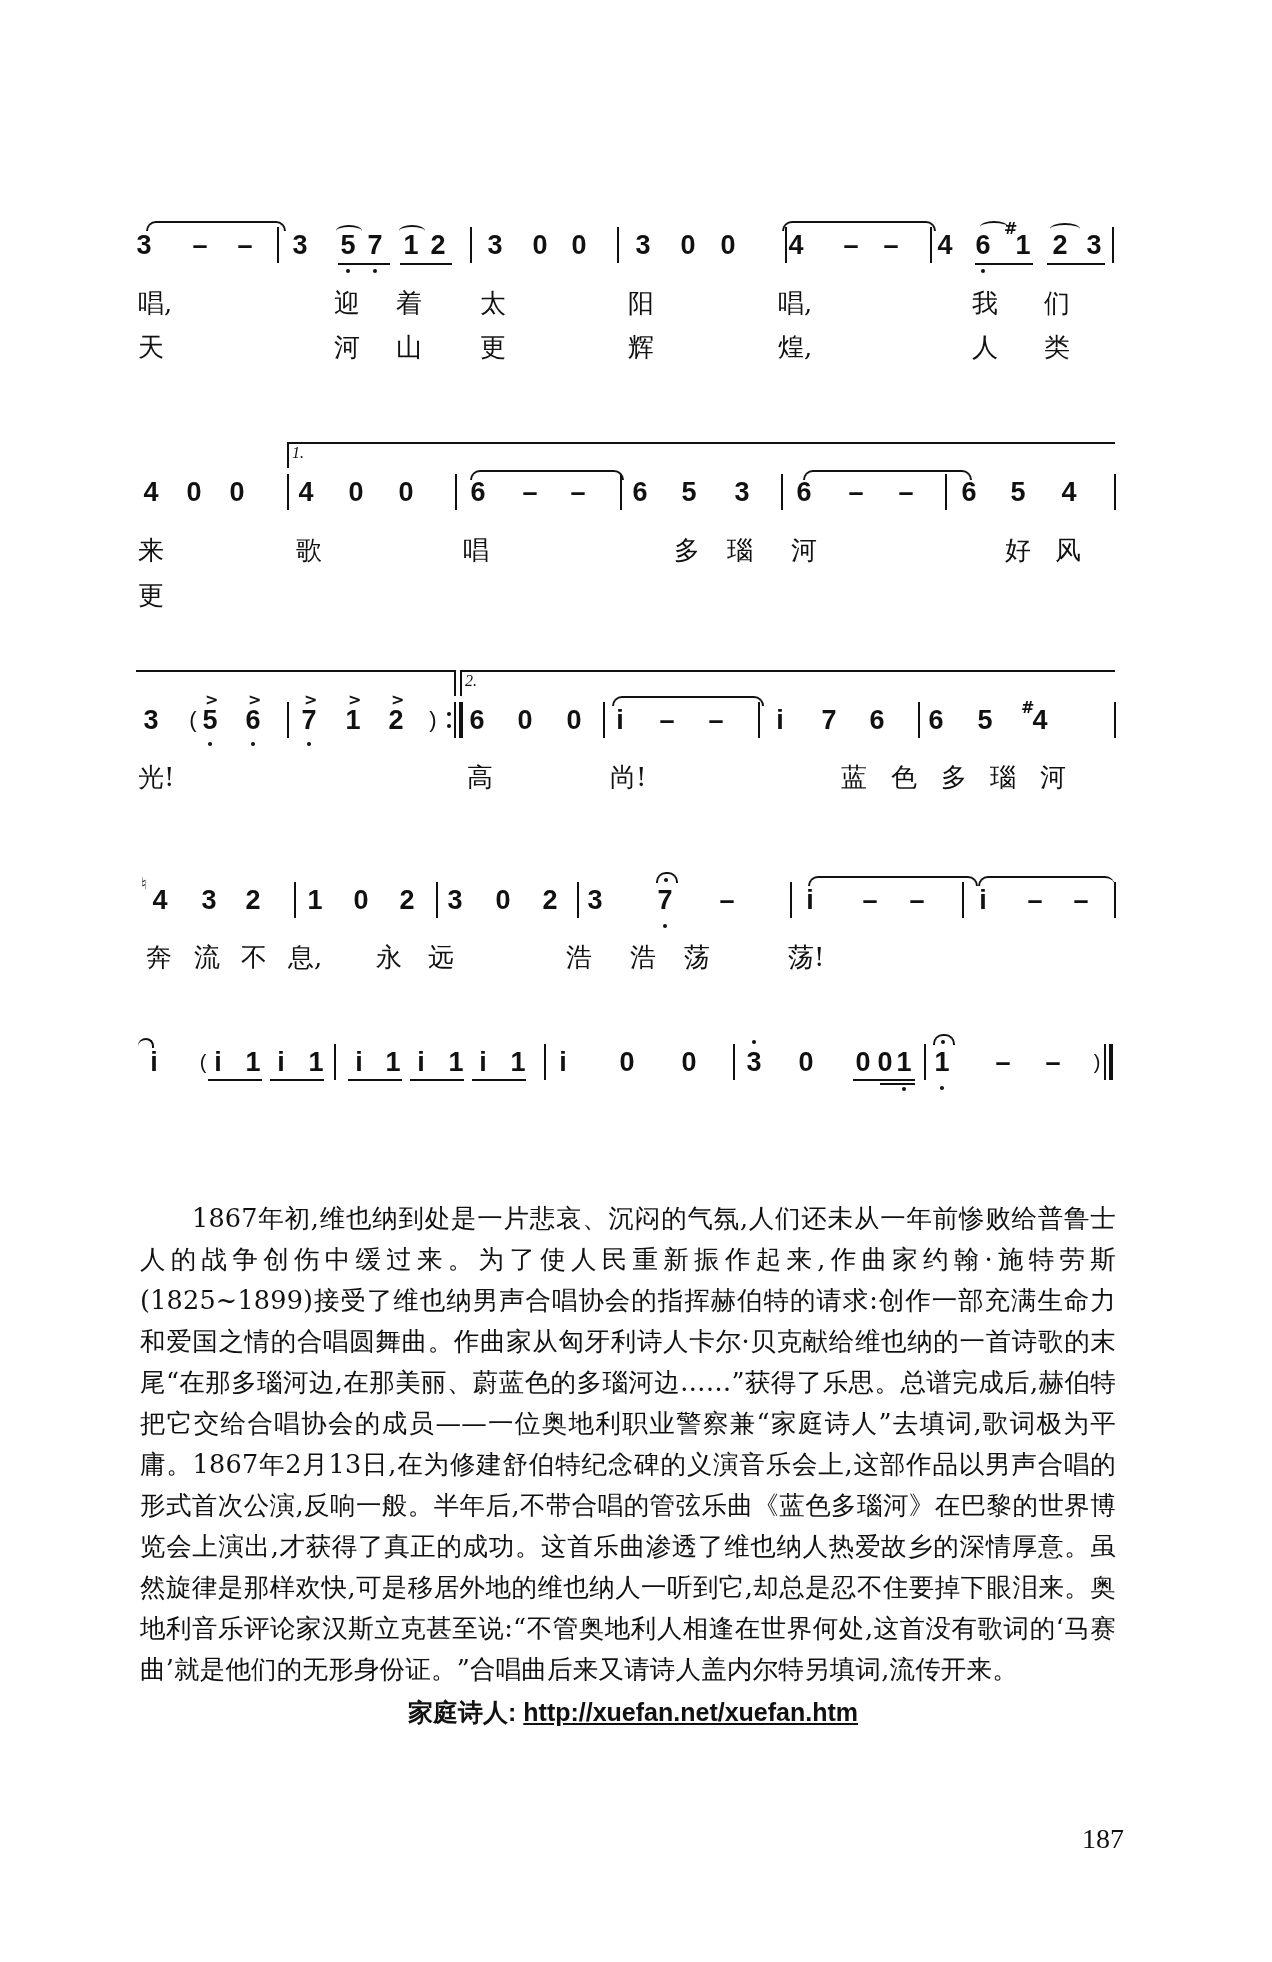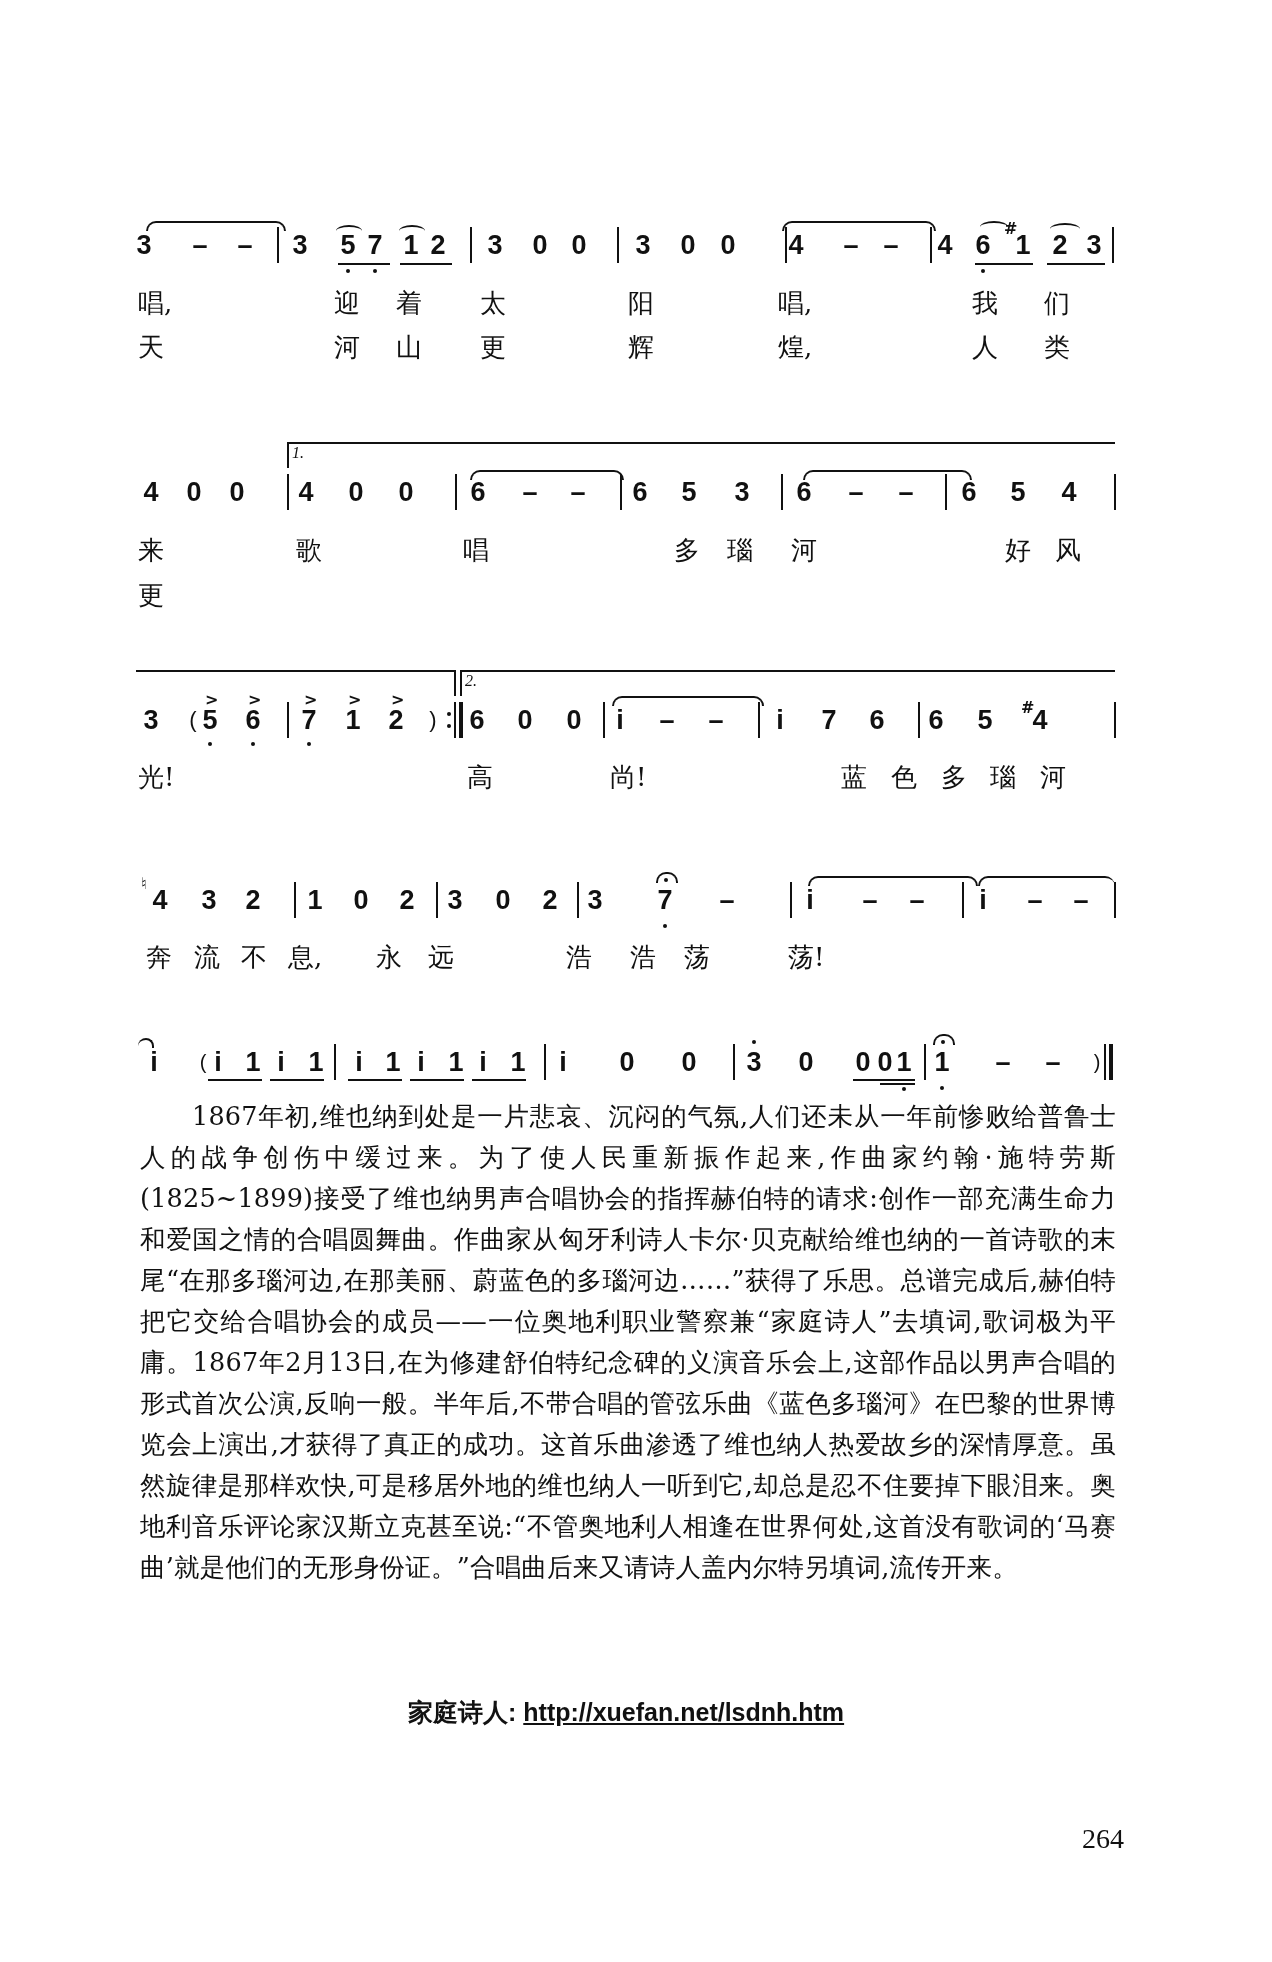--- a/index.html
+++ b/index.html
@@ -285,22 +285,22 @@
     <div class="bar" style="left:924px;"></div>
     <span class="n" style="left:929px;">1</span>
     <div class="dot" style="left:940px;top:44px;"></div>
     <span class="n" style="left:990px;">–</span>
     <span class="n" style="left:1040px;">–</span>
     <span class="n" style="left:1084px;font-weight:normal;font-size:20px;">)</span>
     <div class="dbl" style="left:1104px;"></div>
   </div>
 </div>
 
-<div class="para" style="top:1096px;">
+<div class="para" style="top:1198px;">
   <p>1867年初,维也纳到处是一片悲哀、沉闷的气氛,人们还未从一年前惨败给普鲁士人的战争创伤中缓过来。为了使人民重新振作起来,作曲家约翰·施特劳斯(1825~1899)接受了维也纳男声合唱协会的指挥赫伯特的请求:创作一部充满生命力和爱国之情的合唱圆舞曲。作曲家从匈牙利诗人卡尔·贝克献给维也纳的一首诗歌的末尾“在那多瑙河边,在那美丽、蔚蓝色的多瑙河边……”获得了乐思。总谱完成后,赫伯特把它交给合唱协会的成员——一位奥地利职业警察兼“家庭诗人”去填词,歌词极为平庸。1867年2月13日,在为修建舒伯特纪念碑的义演音乐会上,这部作品以男声合唱的形式首次公演,反响一般。半年后,不带合唱的管弦乐曲《蓝色多瑙河》在巴黎的世界博览会上演出,才获得了真正的成功。这首乐曲渗透了维也纳人热爱故乡的深情厚意。虽然旋律是那样欢快,可是移居外地的维也纳人一听到它,却总是忍不住要掉下眼泪来。奥地利音乐评论家汉斯立克甚至说:“不管奥地利人相逢在世界何处,这首没有歌词的‘马赛曲’就是他们的无形身份证。”合唱曲后来又请诗人盖内尔特另填词,流传开来。</p>
 </div>
 
 <div class="video">
   <span>家庭诗人:</span>
-  <a>http://xuefan.net/lsdnh.htm</a>
-</div>
-
-<div class="pageno">264</div>
+  <a>http://xuefan.net/xuefan.htm</a>
+</div>
+
+<div class="pageno">187</div>
 
 </body></html>

